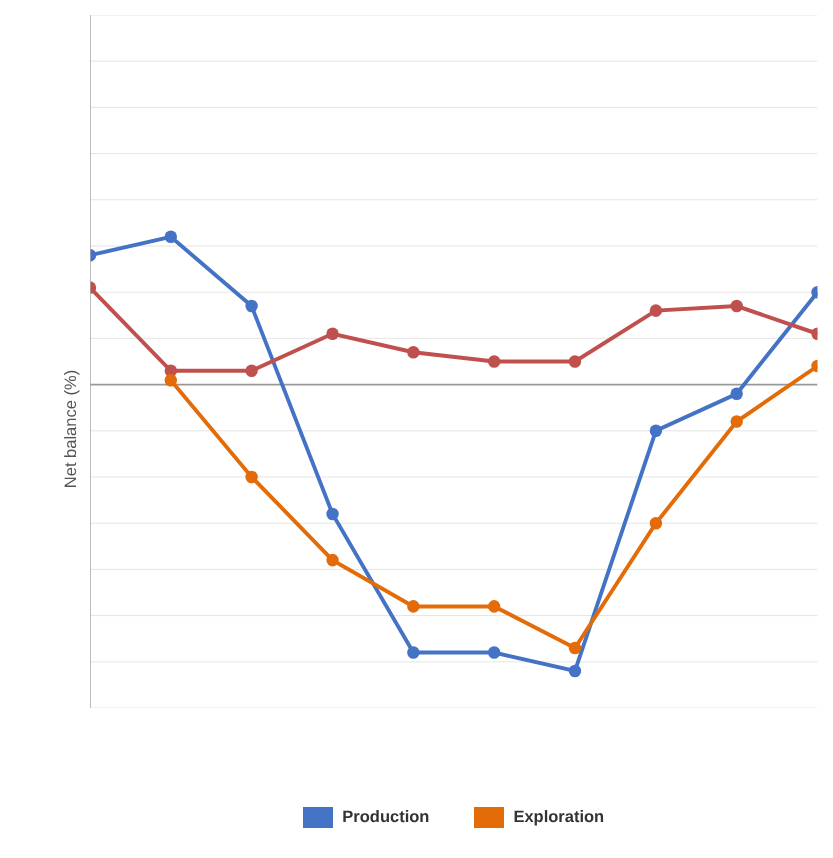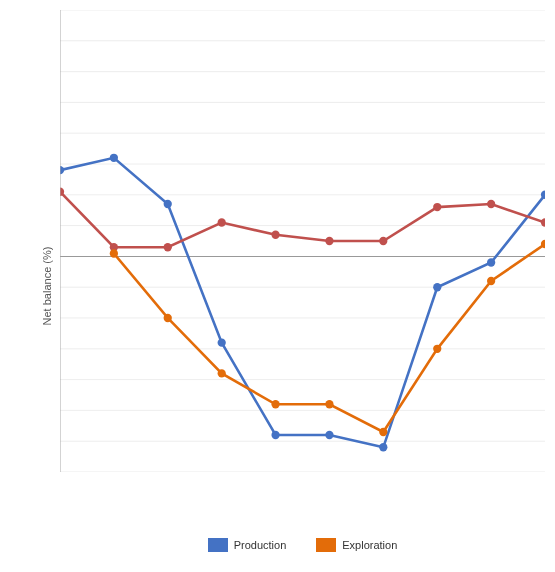--- a/index.html
+++ b/index.html
@@ -47,20 +47,21 @@
       gap: 6px;
     }
     .legend-color {
       width: 20px;
       height: 14px;
       border: 1px solid #ccc;
     }
     .legend-label {
       font-size: 11px;
       color: #333;
+      font-weight: bold;
     }
   </style>
 </head>
 <body>
 
 <div class="chart-container">
   <div class="y-axis-label">Net balance (%)</div>
   <svg class="chart" viewBox="0 0 470 440" preserveAspectRatio="none">
     <defs>
       <clipPath id="chartArea">

